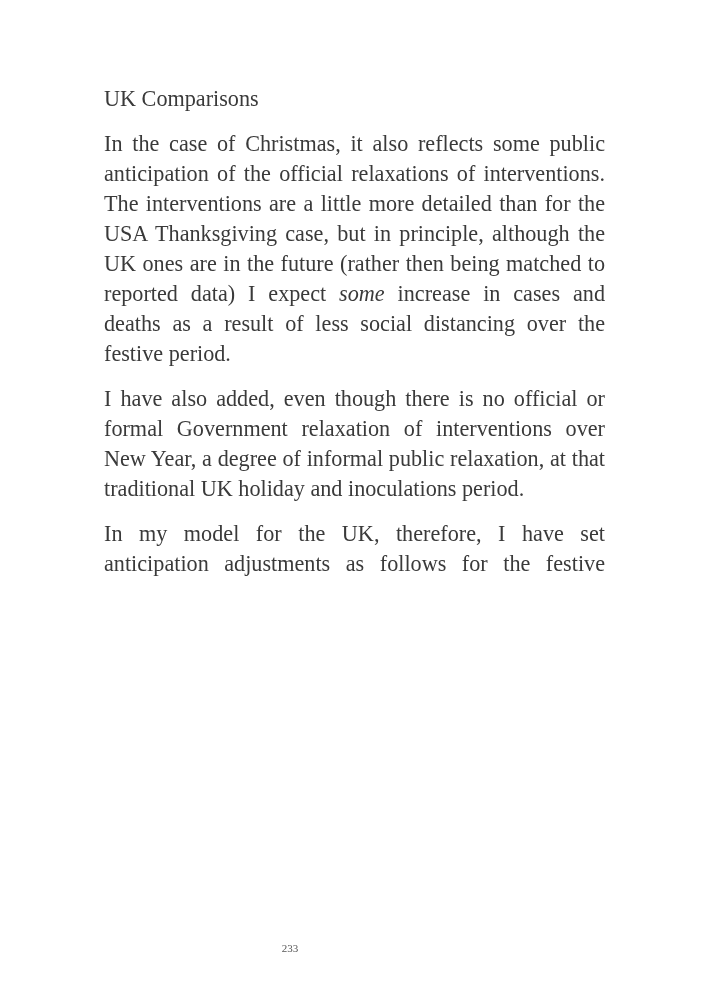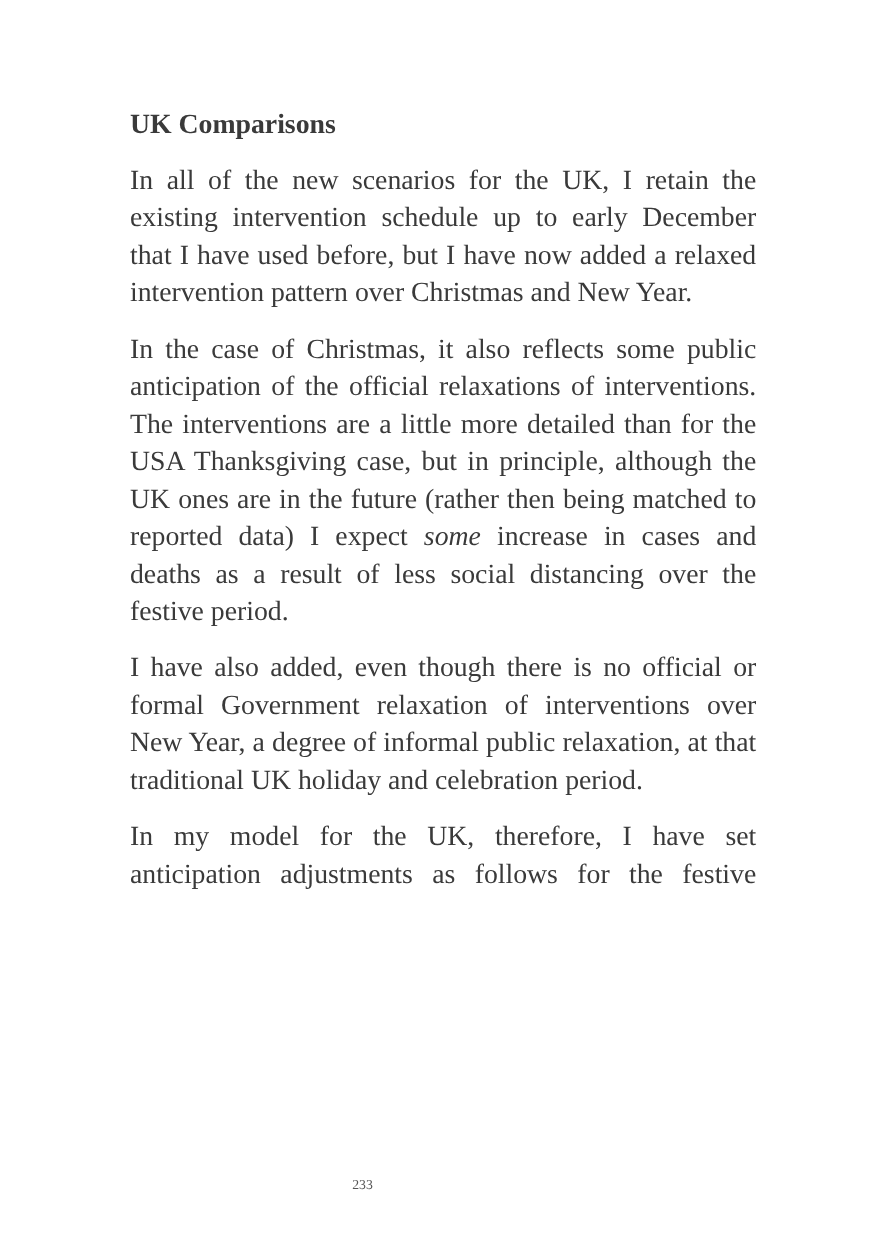--- a/index.html
+++ b/index.html
@@ -24,21 +24,21 @@
       color: #3a3a3a;
     }
     .page p {
       margin: 0 0 15px 0;
       text-align: justify;
       text-align-last: left;
       hyphens: none;
     }
     .heading {
       margin: 0 0 15px 0;
-      font-weight: bold;
+      font-weight: normal;
       font-size: 22.2px;
       line-height: 30px;
     }
     .page em {
       font-style: italic;
     }
     .page-number {
       position: absolute;
       left: 0;
       width: 580px;
@@ -49,22 +49,21 @@
       color: #555555;
     }
   </style>
 </head>
 <body>
 
 <div class="page">
 
   <div class="heading">UK Comparisons</div>
 
-  <p>In all of the new scenarios for the UK, I retain the existing intervention schedule up to early December that I have used before, but I have now added a relaxed intervention pattern over Christmas and New Year.</p>
 
   <p><span>In the case of Christmas, it also reflects some public anticipation of the official relaxations of interventions. The interventions are a little more detailed than for the USA Thanksgiving case, but in principle, although the UK ones are in the future (rather then being matched to reported data) I expect </span><em>some</em><span> increase in cases and deaths as a result of less social distancing over the festive period.</span></p>
 
-  <p>I have also added, even though there is no official or formal Government relaxation of interventions over New Year, a degree of informal public relaxation, at that traditional UK holiday and celebration period.</p>
+  <p>I have also added, even though there is no official or formal Government relaxation of interventions over New Year, a degree of informal public relaxation, at that traditional UK holiday and inoculations period.</p>
 
   <p style="text-align-last: justify;">In my model for the UK, therefore, I have set anticipation adjustments as follows for the festive</p>
 </div>
 
 <div class="page-number">233</div>
 
 </body></html>

